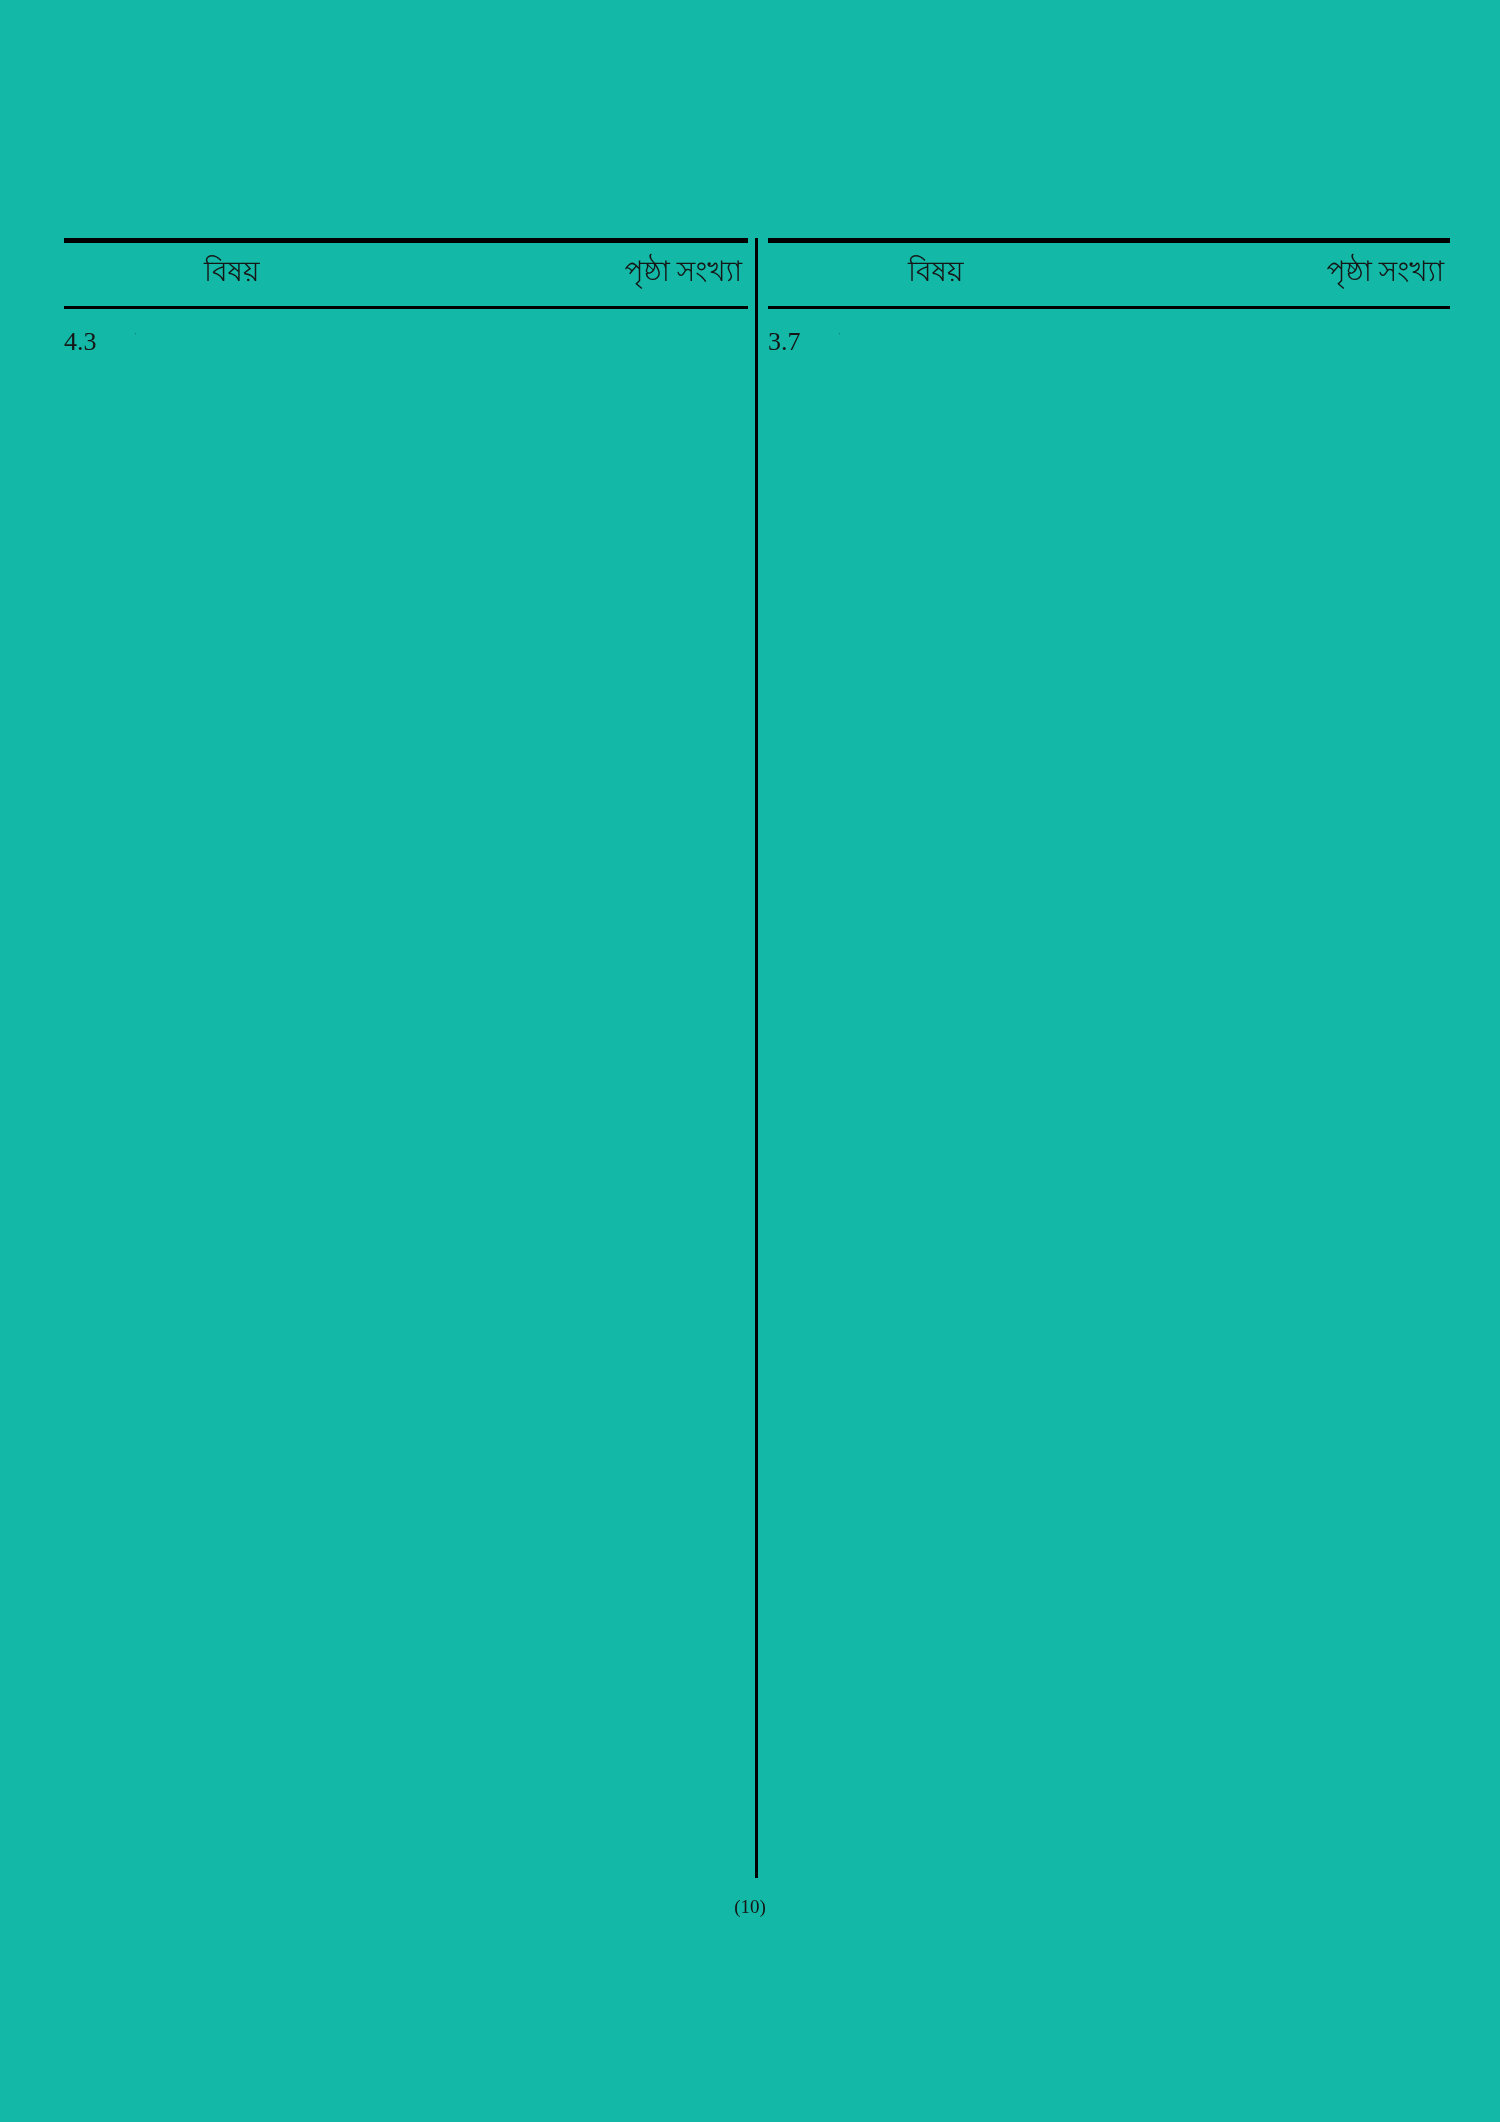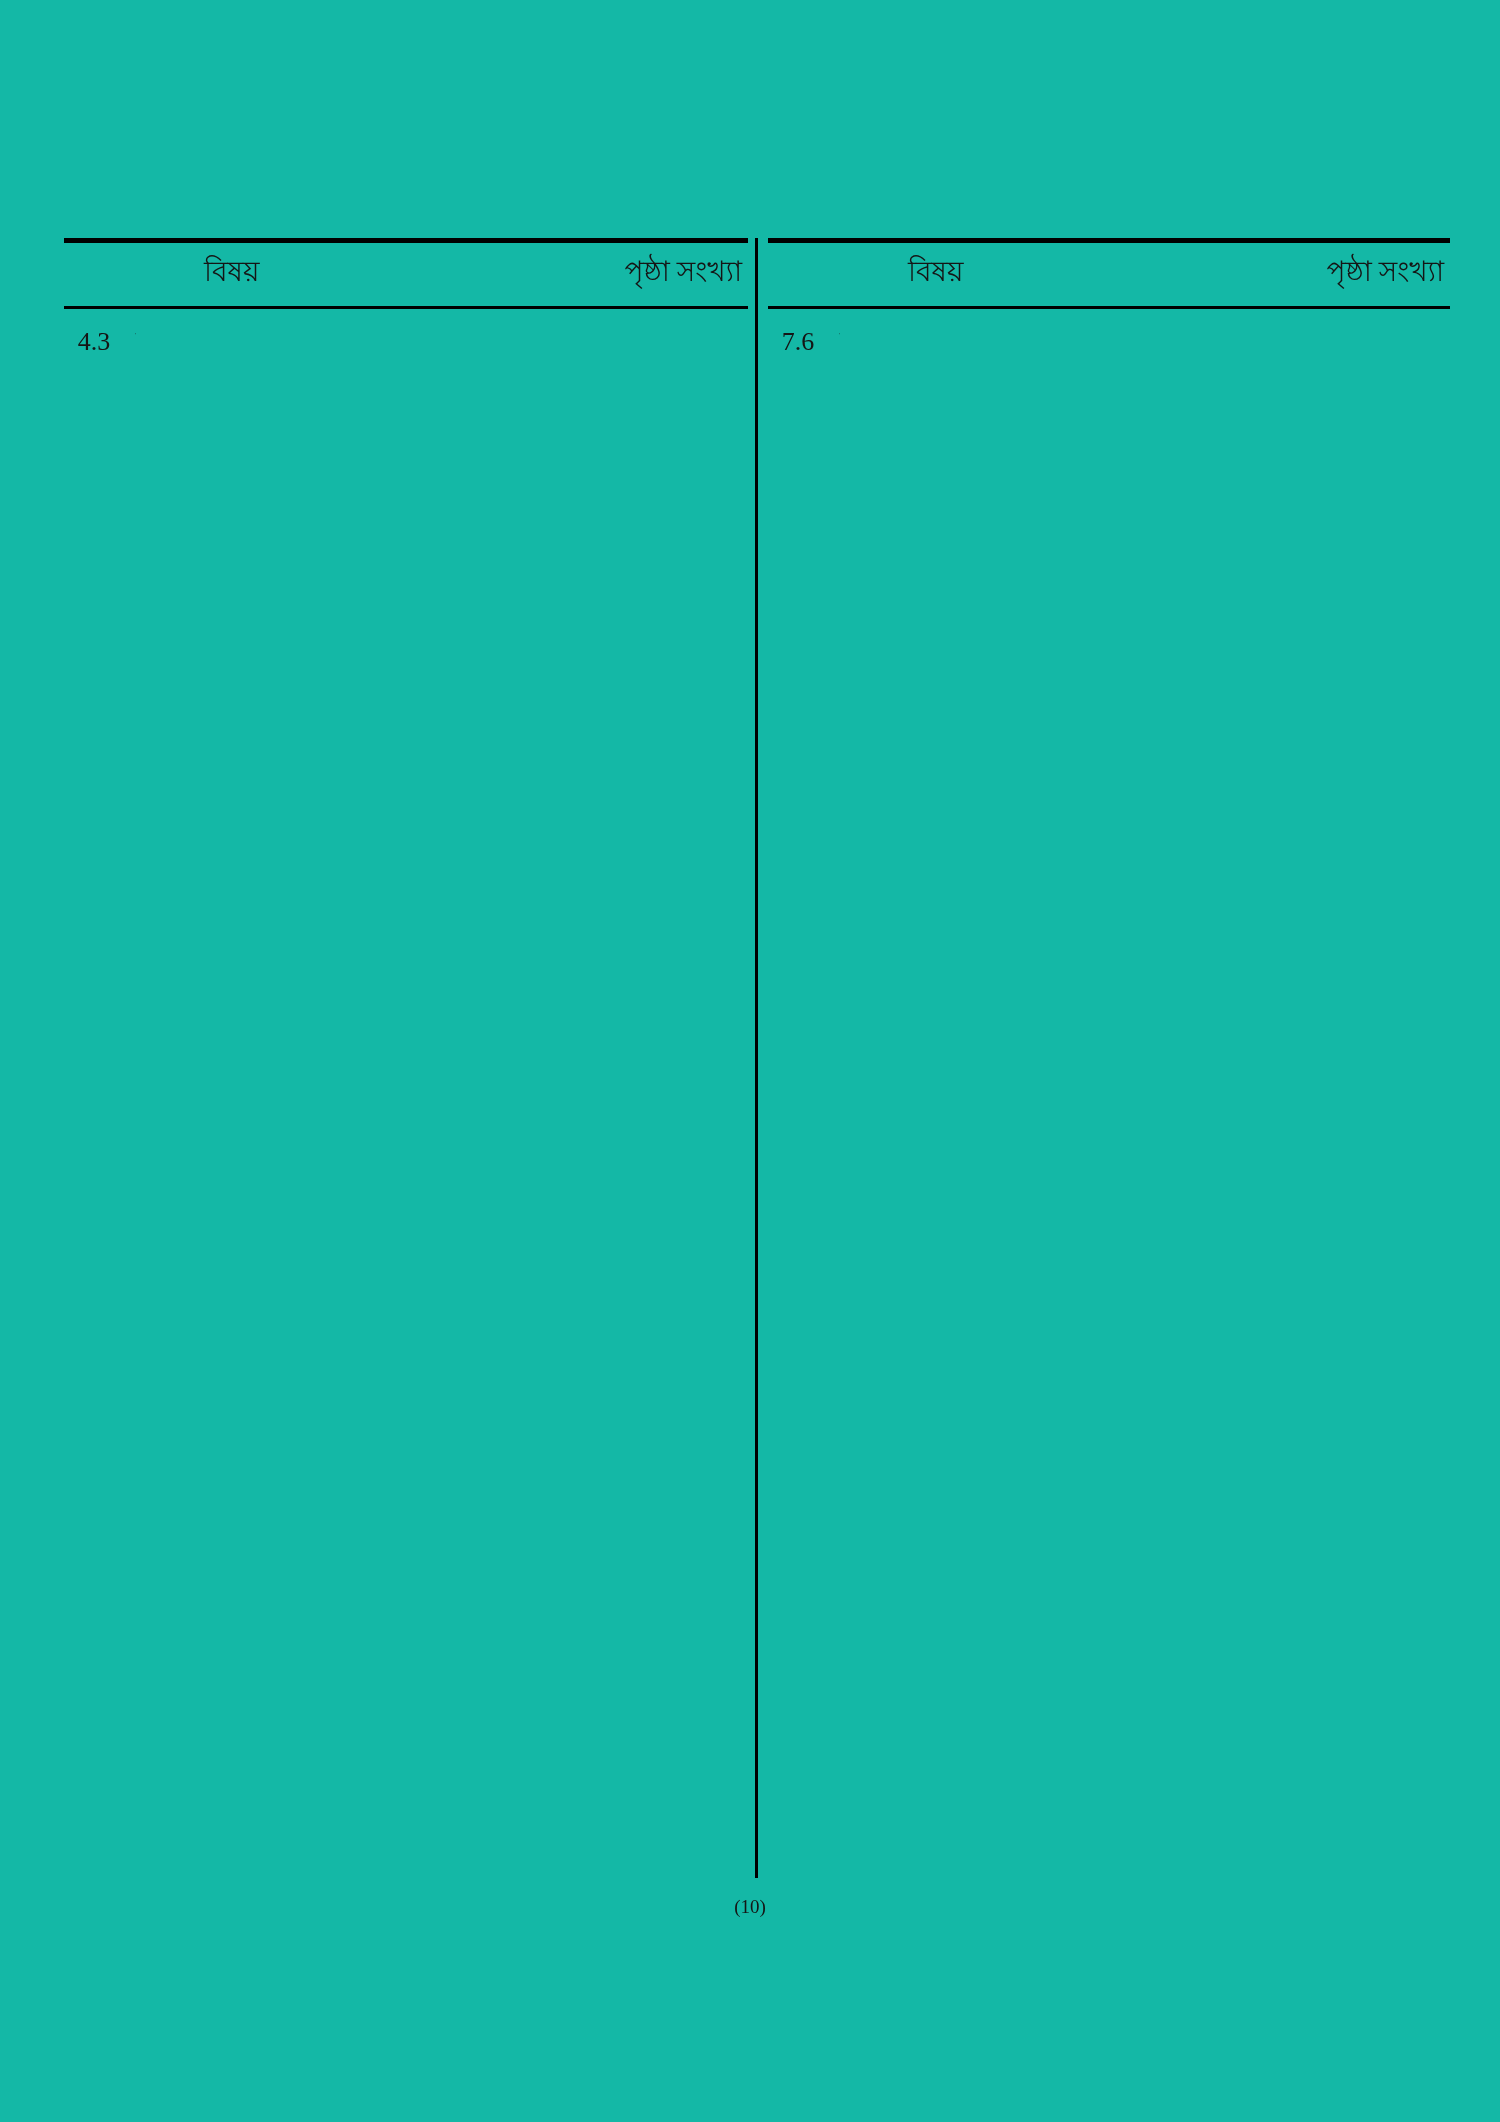--- a/index.html
+++ b/index.html
@@ -22,21 +22,21 @@
     border-bottom:3px solid #000;
     padding:7px 6px 9px 0;
     font-size:28px;
   }
   .subject-label { margin-left:140px; }
   .page-label { margin-left:auto; }
 
   .rows { margin-top:15px; }
 
   .row { display:flex; align-items:baseline; font-size:26px; line-height:36px; }
-  .row .num  { flex:0 0 60px; text-align:center; white-space:nowrap; }
+  .row .num  { flex:0 0 60px; text-align:left; white-space:nowrap; }
   .row .title{ flex:1 1 auto; padding-left:12px; white-space:nowrap; overflow:hidden; }
   .row .page { flex:0 0 auto; padding-left:6px; text-align:right; white-space:nowrap; }
 
   .divider {
     position:absolute; left:755px; top:238px;
     width:3px; height:1640px; background:#000;
   }
   .footer {
     position:absolute; left:0; width:1500px; top:1896px;
     text-align:center; font-size:19px;
@@ -63,21 +63,21 @@
 
   <div class="divider"></div>
 
   <div class="col col-right">
     <div class="col-header">
       <span class="subject-label">বিষয়</span>
       <span class="page-label">পৃষ্ঠা সংখ্যা</span>
     </div>
     <div class="rows">
         <div class="row item">
-          <span class="num">7.6</span>
+          <span class="num">3.7</span>
           <span class="title">ভারতের রাষ্ট্রপতি ও চীনের রাষ্ট্রপতির তুলনা</span>
           <span class="page">371</span>
         </div>
       </div>
   </div>
 
   <div class="footer">(10)</div>
 </div>
 
 </body></html>

